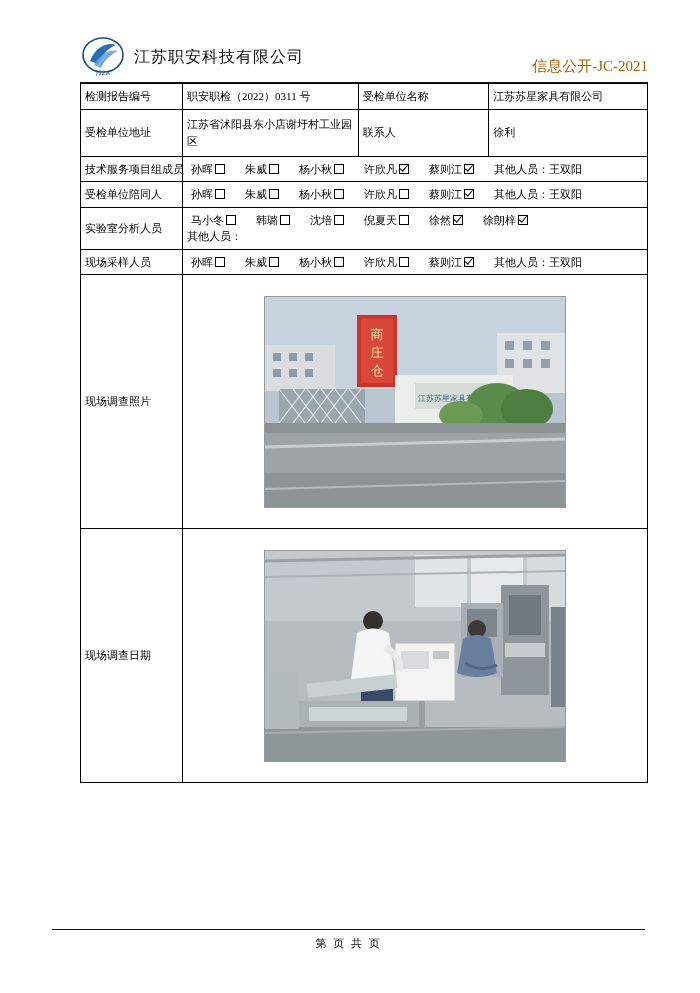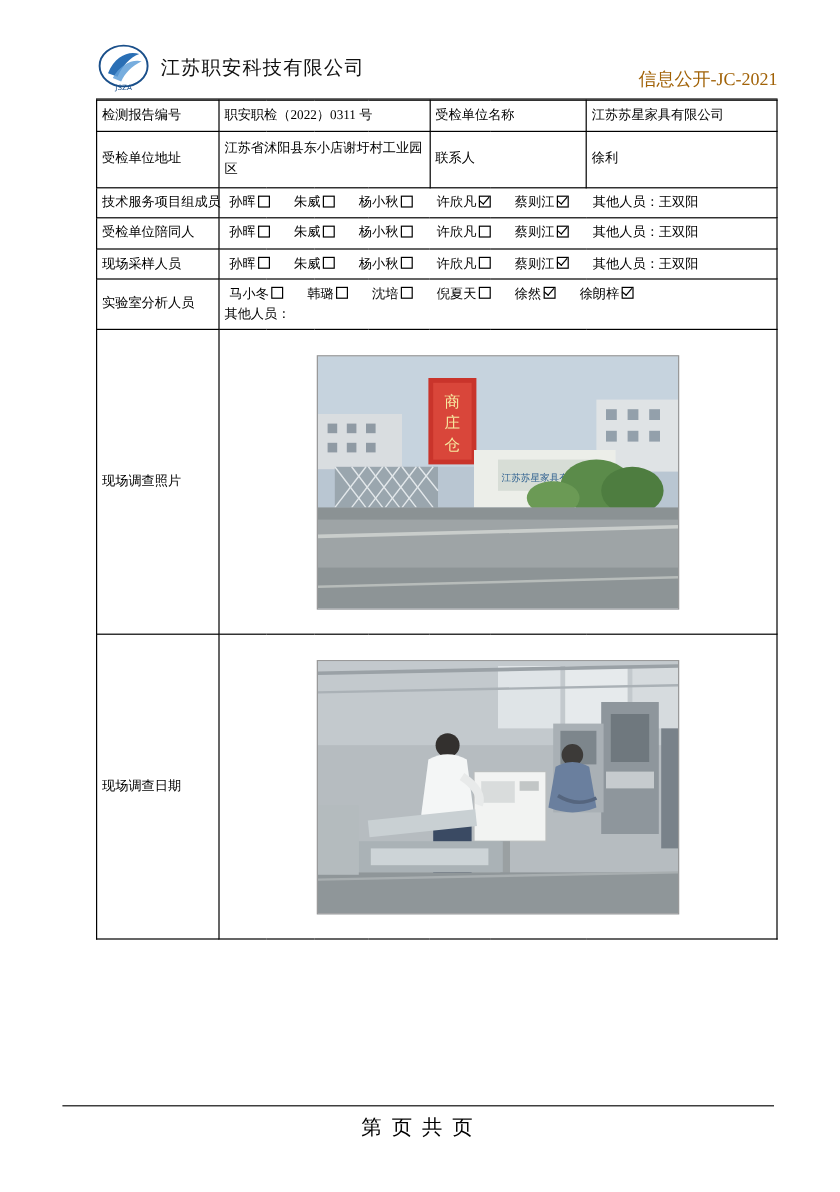--- a/index.html
+++ b/index.html
@@ -143,21 +143,21 @@
     margin-top: 10px;
     padding-left: 16px;
   }
   .page-footer {
     position: absolute;
     left: 52px;
     right: 55px;
     bottom: 42px;
     border-top: 1.3px solid #111;
     text-align: center;
-    font-size: 17px;
+    font-size: 11px;
     padding-top: 6px;
     letter-spacing: 2px;
   }
 </style>
 </head>
 <body>
 
 <div class="page">
 
   <div class="header">
@@ -227,45 +227,45 @@
             <span class="m"><span>杨小秋</span><span class="box"></span></span>
             <span class="m"><span>许欣凡</span><span class="box"></span></span>
             <span class="m"><span>蔡则江</span><span class="box checked"></span></span>
             <span class="m"><span>其他人员：</span><span>王双阳</span></span>
           </div>
         </td>
       </tr>
 
 
       <tr>
+        <td class="lbl">实验室分析人员</td>
+        <td colspan="7" class="lab-analysts">
+          <div class="members">
+            <span class="m"><span>马小冬</span><span class="box"></span></span>
+            <span class="m"><span>韩璐</span><span class="box"></span></span>
+            <span class="m"><span>沈培</span><span class="box"></span></span>
+            <span class="m"><span>倪夏天</span><span class="box"></span></span>
+            <span class="m"><span>徐然</span><span class="box checked"></span></span>
+            <span class="m"><span>徐朗梓</span><span class="box checked"></span></span>
+          </div>
+          <div>其他人员：</div>
+        </td>
+      </tr>
+
+      <tr>
         <td class="lbl">现场采样人员</td>
         <td colspan="7">
           <div class="members">
             <span class="m"><span>孙晖</span><span class="box"></span></span>
             <span class="m"><span>朱威</span><span class="box"></span></span>
             <span class="m"><span>杨小秋</span><span class="box"></span></span>
             <span class="m"><span>许欣凡</span><span class="box"></span></span>
             <span class="m"><span>蔡则江</span><span class="box checked"></span></span>
             <span class="m"><span>其他人员：</span><span>王双阳</span></span>
           </div>
-        </td>
-      </tr>
-
-      <tr>
-        <td class="lbl">实验室分析人员</td>
-        <td colspan="7" class="lab-analysts">
-          <div class="members">
-            <span class="m"><span>马小冬</span><span class="box"></span></span>
-            <span class="m"><span>韩璐</span><span class="box"></span></span>
-            <span class="m"><span>沈培</span><span class="box"></span></span>
-            <span class="m"><span>倪夏天</span><span class="box"></span></span>
-            <span class="m"><span>徐然</span><span class="box checked"></span></span>
-            <span class="m"><span>徐朗梓</span><span class="box checked"></span></span>
-          </div>
-          <div>其他人员：</div>
         </td>
       </tr>
 
 
       <tr>
         <td class="lbl">现场调查照片</td>
         <td colspan="7" class="photo-cell">
           <div class="photo-frame">
             <svg width="300" height="210" viewBox="0 0 300 210">
               <rect x="0" y="0" width="300" height="210" fill="#b9c6d2"></rect>

